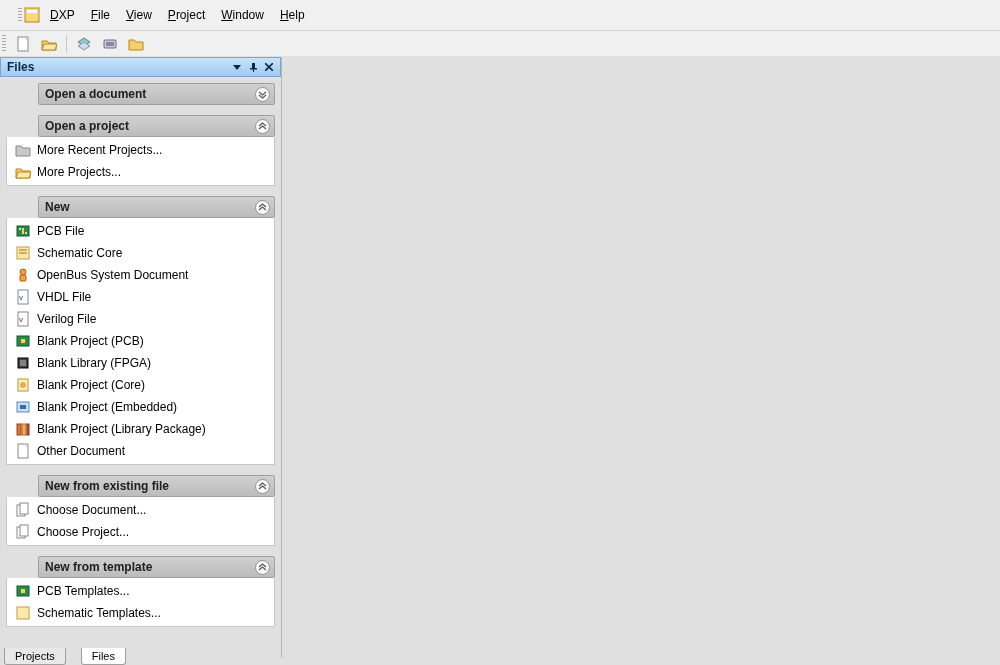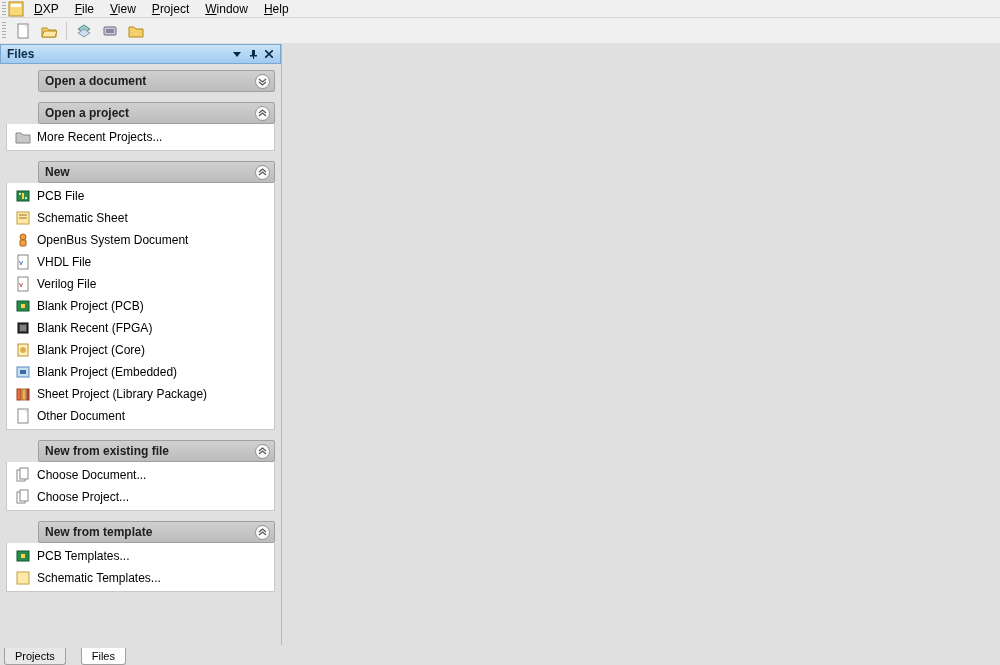--- a/index.html
+++ b/index.html
@@ -9,26 +9,26 @@
     background: #e0e0e0;
     width: 1000px;
     height: 665px;
     overflow: hidden;
     position: relative;
     color: #000;
   }
 
   
   .menu-bar {
-    height: 18px;
+    height: 31px;
     background: #f0f0f0;
     border-bottom: 1px solid #d8d8d8;
     display: flex;
     align-items: center;
-    padding-left: 2px;
+    padding-left: 18px;
   }
   .menu-bar .grip {
     width: 4px; height: 14px;
     background: repeating-linear-gradient(to bottom,#aaa 0 1px,transparent 1px 3px);
     margin-right: 2px;
   }
   .menu-bar .app-icon {
     width: 16px; height: 16px;
     margin-right: 2px;
   }
@@ -286,20 +286,29 @@
         </div>
         <div class="section-items">
           <div class="item-row">
             <span class="ico">
                 <svg width="16" height="16">
                   <path d="M1 4 h5 l2 2 h7 v8 h-14 z" fill="#c8c8c8" stroke="#888"></path>
                 </svg>
               </span>
             <span>More Recent Projects...</span>
           </div>
+          <div class="item-row">
+            <span class="ico">
+                <svg width="16" height="16">
+                  <path d="M1 5 h5 l2 2 h7 v7 h-14 z" fill="#f4cf6b" stroke="#b58a1f"></path>
+                  <path d="M3 8 h13 l-2 6 h-13 z" fill="#ffe9a8" stroke="#b58a1f"></path>
+                </svg>
+              </span>
+            <span>More Projects...</span>
+          </div>
         </div>
       </div>
 
       <div class="section">
         <div class="section-header">
           <span>New</span>
           <span class="chev-btn">
             <svg width="9" height="9">
                 <polyline points="1,7 4.5,4 8,7" fill="none" stroke="#555" stroke-width="1.2"></polyline>
                 <polyline points="1,4 4.5,1 8,4" fill="none" stroke="#555" stroke-width="1.2"></polyline>
@@ -319,21 +328,21 @@
               <span>PCB File</span>
             </div>
           <div class="item-row">
               <span class="ico">
                 <svg width="16" height="16">
                   <rect x="2" y="2" width="12" height="12" fill="#ffe9a8" stroke="#c0a040"></rect>
                   <line x1="4" y1="5" x2="12" y2="5" stroke="#a07020"></line>
                   <line x1="4" y1="8" x2="12" y2="8" stroke="#a07020"></line>
                 </svg>
               </span>
-              <span>Schematic Sheet</span>
+              <span>Schematic Core</span>
             </div>
           <div class="item-row">
               <span class="ico">
                 <svg width="16" height="16">
                   <circle cx="8" cy="5" r="3" fill="#f4a040" stroke="#b06010"></circle>
                   <rect x="5" y="8" width="6" height="6" rx="1" fill="#f4a040" stroke="#b06010"></rect>
                 </svg>
               </span>
               <span>OpenBus System Document</span>
             </div>
@@ -364,21 +373,21 @@
               </span>
               <span>Blank Project (PCB)</span>
             </div>
           <div class="item-row">
               <span class="ico">
                 <svg width="16" height="16">
                   <rect x="3" y="3" width="10" height="10" fill="#404040" stroke="#000"></rect>
                   <rect x="5" y="5" width="6" height="6" fill="#808080"></rect>
                 </svg>
               </span>
-              <span>Blank Recent (FPGA)</span>
+              <span>Blank Library (FPGA)</span>
             </div>
           <div class="item-row">
               <span class="ico">
                 <svg width="16" height="16">
                   <rect x="3" y="2" width="10" height="12" fill="#fff0c0" stroke="#c09030"></rect>
                   <circle cx="8" cy="8" r="3" fill="#e0b050"></circle>
                 </svg>
               </span>
               <span>Blank Project (Core)</span>
             </div>
@@ -392,21 +401,21 @@
               <span>Blank Project (Embedded)</span>
             </div>
           <div class="item-row">
               <span class="ico">
                 <svg width="16" height="16">
                   <rect x="2" y="3" width="4" height="11" fill="#e07040" stroke="#a04020"></rect>
                   <rect x="7" y="3" width="4" height="11" fill="#f0b060" stroke="#a07020"></rect>
                   <rect x="12" y="3" width="2" height="11" fill="#d05040" stroke="#903020"></rect>
                 </svg>
               </span>
-              <span>Sheet Project (Library Package)</span>
+              <span>Blank Project (Library Package)</span>
             </div>
           <div class="item-row">
               <span class="ico">
                 <svg width="16" height="16">
                   <rect x="3" y="1" width="10" height="14" fill="#fff" stroke="#888"></rect>
                   <polygon points="10,1 13,4 10,4" fill="#ddd"></polygon>
                 </svg>
               </span>
               <span>Other Document</span>
             </div>

